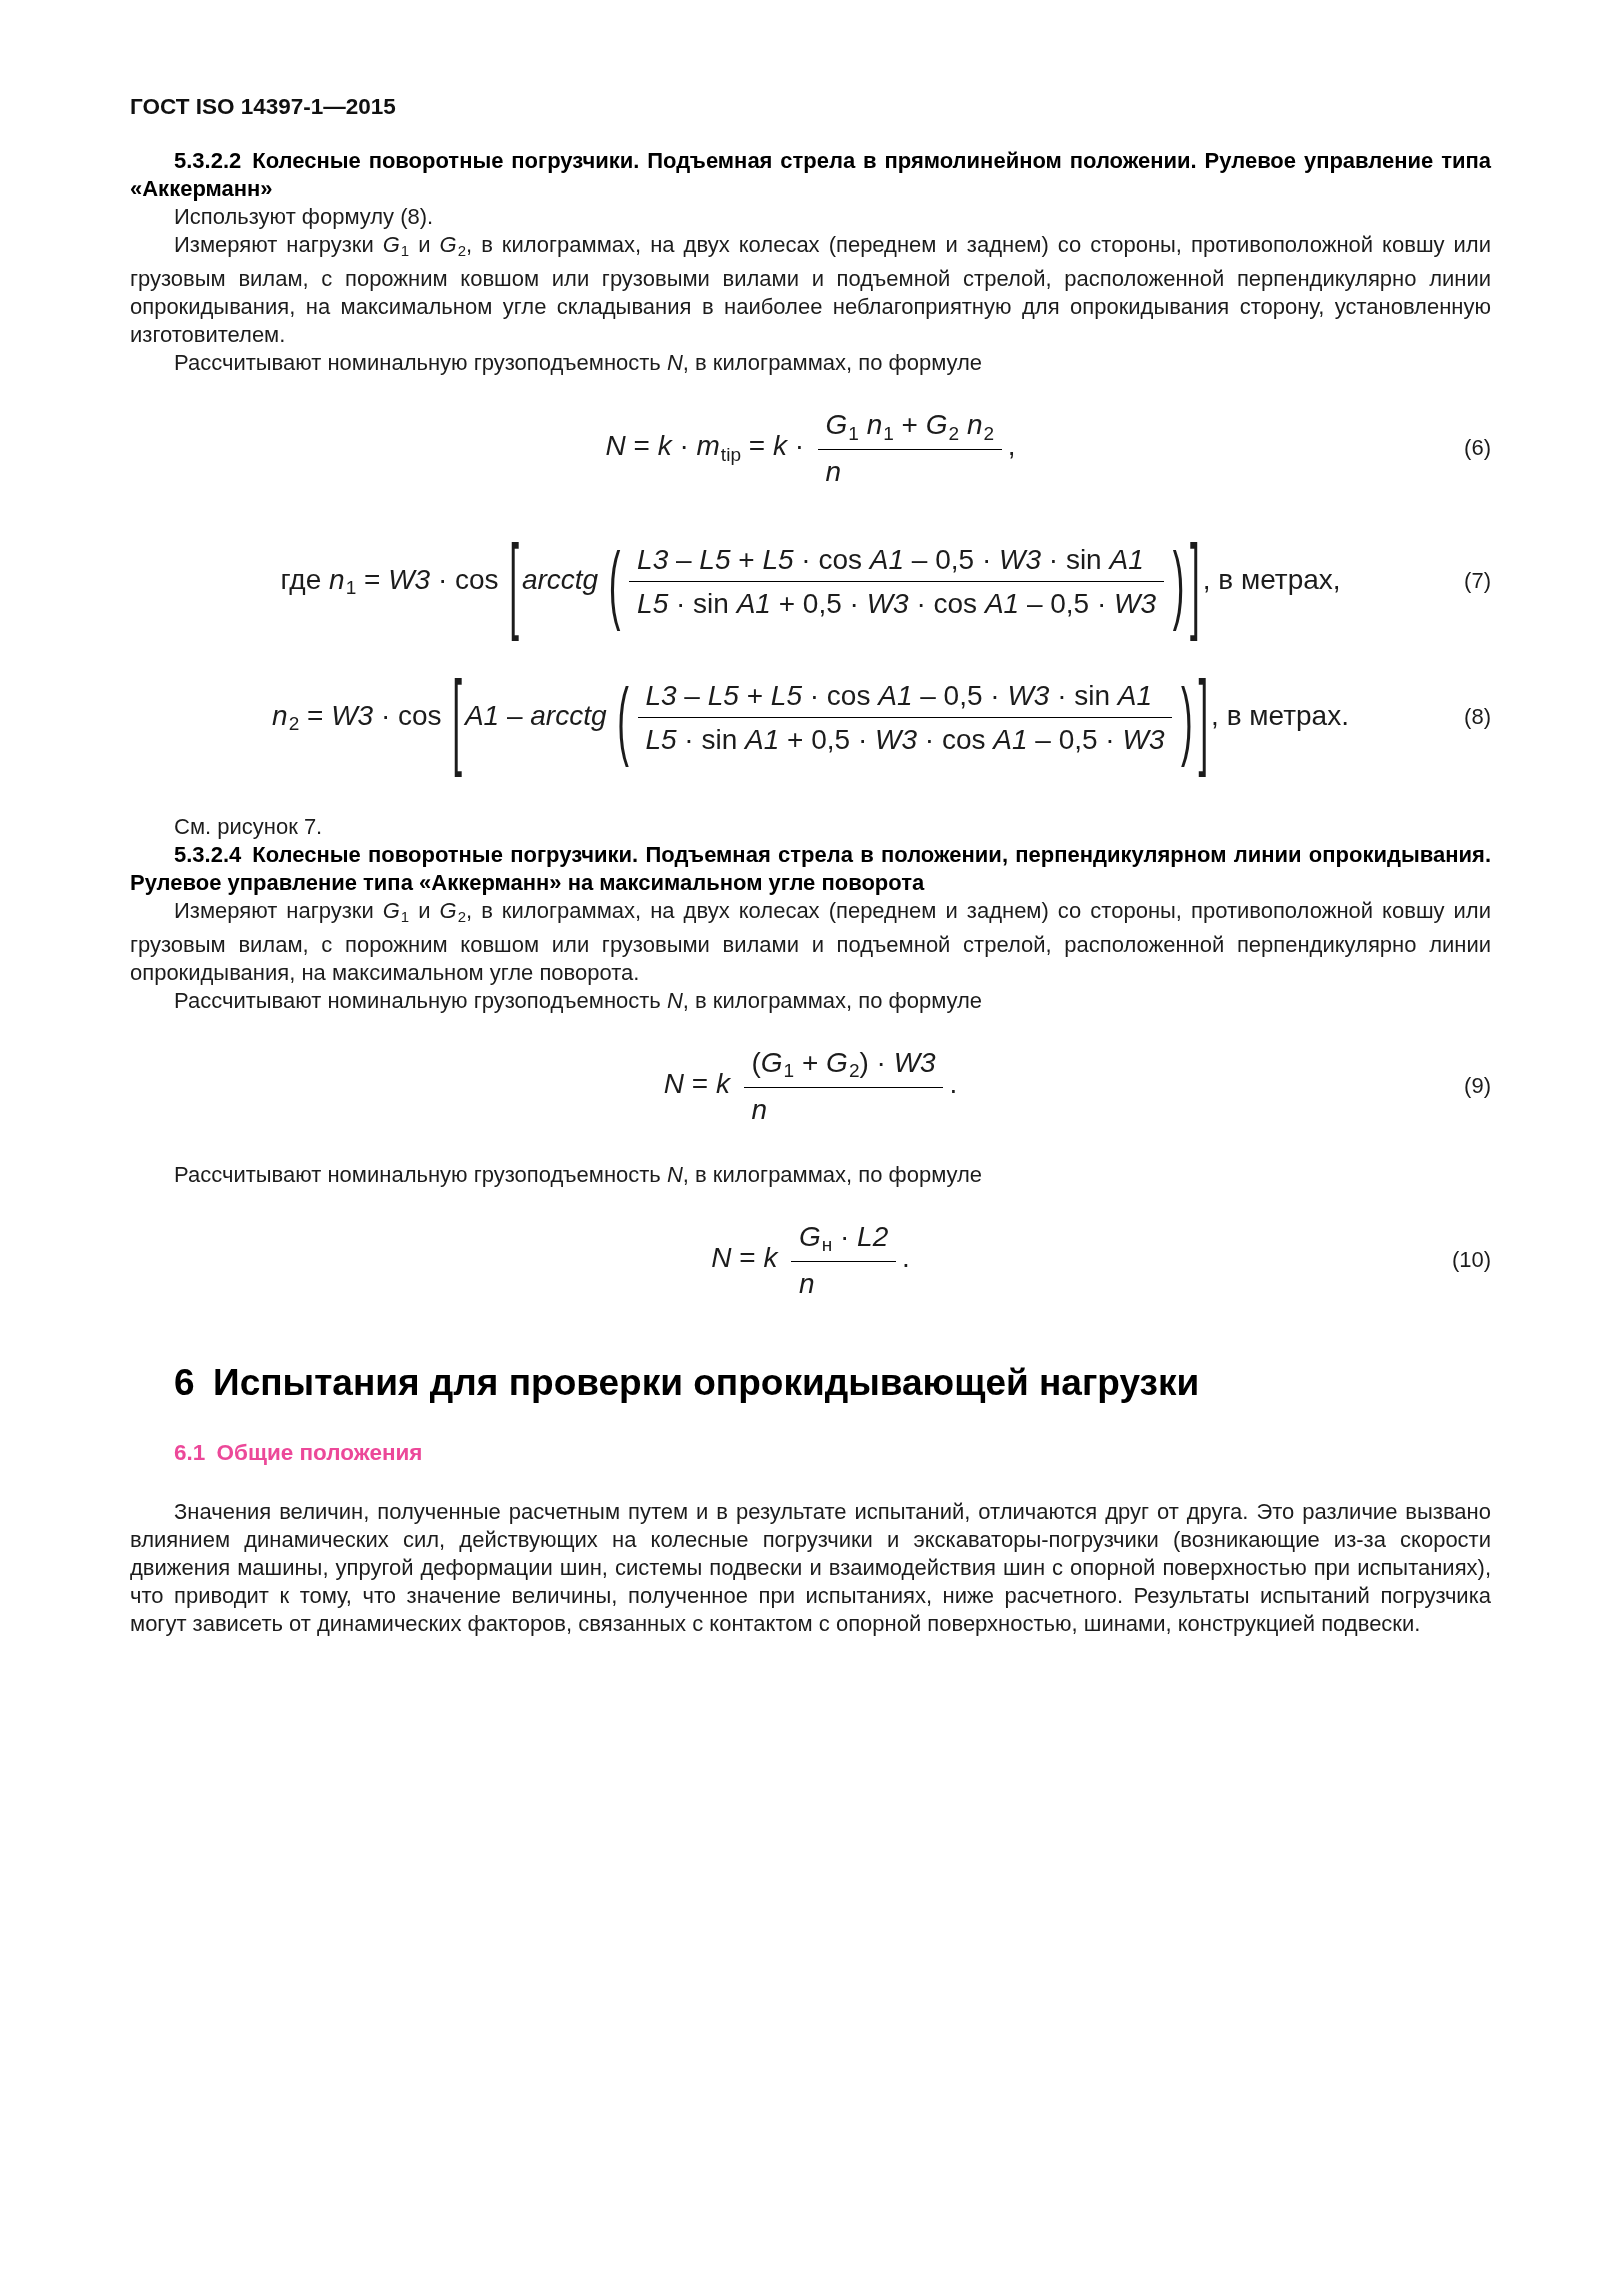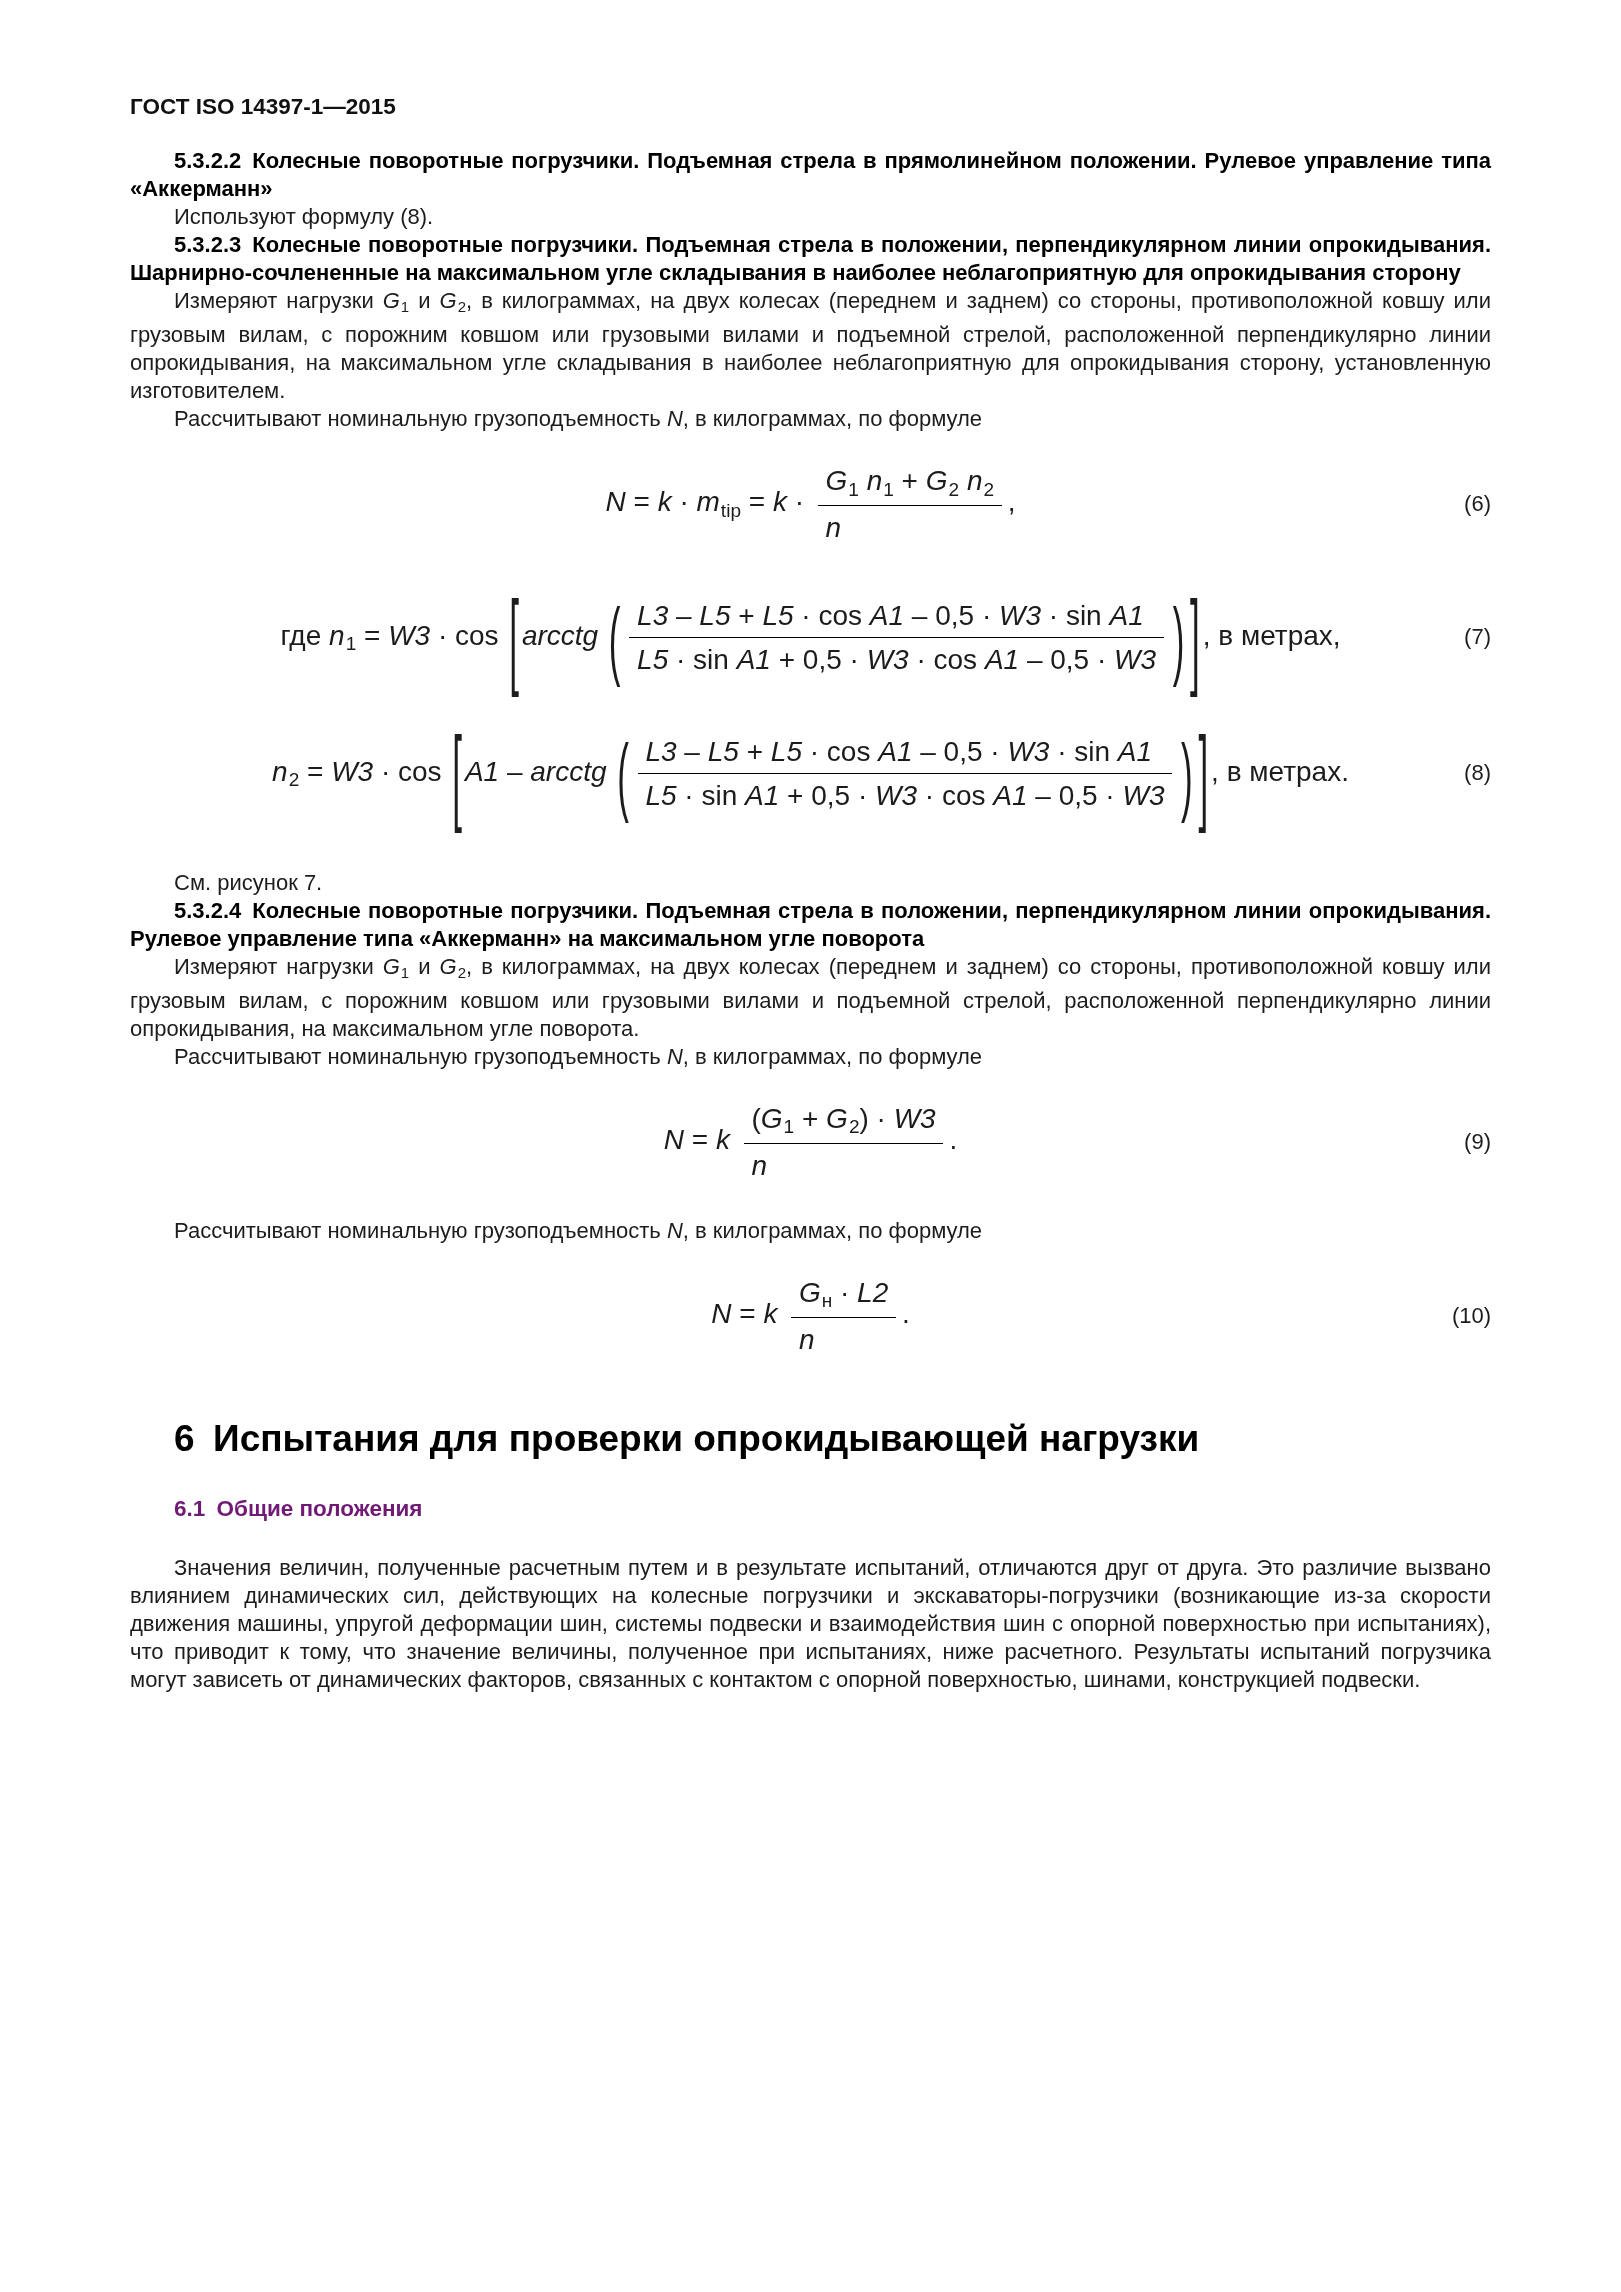--- a/index.html
+++ b/index.html
@@ -27,21 +27,21 @@
     font-size:22px; line-height:28px; font-weight:bold;
     text-align:justify; text-indent:44px; color:#000;
   }
   .h-section {
     font-size:37px; line-height:35px; font-weight:bold;
     text-indent:44px; color:#000;
     margin:63px 0 39px;
   }
   .h-sub {
     font-size:22.5px; line-height:28px; font-weight:bold;
-    text-indent:44px; color:#701a75;
+    text-indent:44px; color:#ec4899;
     margin:0 0 31px;
   }
   .mt-sm { margin-top:5.9px; }
   
   .formula-row {
     position:relative; text-align:center; line-height:28px;
   }
   .f-med { margin:29px 0 33px; }
   .f-big { margin:51px 0 55px; }
   .formula { display:inline-block; font-size:28px; white-space:nowrap; }
@@ -84,21 +84,20 @@
 
 <div class="page">
 
   <div class="doc-header">ГОСТ ISO 14397-1—2015</div>
 
   <div class="content">
 
     <p class="h-bold">5.3.2.2 Колесные поворотные погрузчики. Подъемная стрела в прямолинейном положении. Рулевое управление типа «Аккерманн»</p>
     <p class="body-par">Используют формулу (8).</p>
 
-    <p class="h-bold">5.3.2.3 Колесные поворотные погрузчики. Подъемная стрела в положении, перпендикулярном линии опрокидывания. Шарнирно-сочлененные на максимальном угле складывания в наиболее неблагоприятную для опрокидывания сторону</p>
     <p class="body-par"><span class="tk-r">Измеряют нагрузки </span><span class="tk-v">G</span><span class="tk-sub">1</span><span class="tk-r"> и </span><span class="tk-v">G</span><span class="tk-sub">2</span><span class="tk-r">, в килограммах, на двух колесах (переднем и заднем) со стороны, противоположной ковшу или грузовым вилам, с порожним ковшом или грузовыми вилами и подъемной стрелой, расположенной перпендикулярно линии опрокидывания, на максимальном угле складывания в наиболее неблагоприятную для опрокидывания сторону, установленную изготовителем.</span></p>
     <p class="body-par"><span class="tk-r">Рассчитывают номинальную грузоподъемность </span><span class="tk-v">N</span><span class="tk-r">, в килограммах, по формуле</span></p>
 
     <div class="formula-row f-med">
       <span class="formula"><span class="tk-v">N</span><span class="tk-r"> = </span><span class="tk-v">k</span><span class="tk-r"> · </span><span class="tk-v">m</span><span class="tk-sub">tip</span><span class="tk-r"> = </span><span class="tk-v">k</span><span class="tk-r"> · </span><span class="frac"><span class="num"><span class="tk-v">G</span><span class="tk-sub">1</span><span class="tk-r"> </span><span class="tk-v">n</span><span class="tk-sub">1</span><span class="tk-r"> + </span><span class="tk-v">G</span><span class="tk-sub">2</span><span class="tk-r"> </span><span class="tk-v">n</span><span class="tk-sub">2</span></span><span class="den"><span class="tk-v">n</span></span></span><span class="tk-r">,</span></span>
       <span class="eq-num">(6)</span>
     </div>
 
     <div class="formula-row f-big">
       <span class="formula"><span class="tk-r">где </span><span class="tk-v">n</span><span class="tk-sub">1</span><span class="tk-r"> = </span><span class="tk-v">W3</span><span class="tk-r"> · cos </span><span class="tk-big b-sq">[</span><span class="tk-v">arcctg</span><span class="tk-r"> </span><span class="tk-big b-par">(</span><span class="frac"><span class="num"><span class="tk-v">L3</span><span class="tk-r"> – </span><span class="tk-v">L5</span><span class="tk-r"> + </span><span class="tk-v">L5</span><span class="tk-r"> · cos </span><span class="tk-v">A1</span><span class="tk-r"> – 0,5 · </span><span class="tk-v">W3</span><span class="tk-r"> · sin </span><span class="tk-v">A1</span></span><span class="den"><span class="tk-v">L5</span><span class="tk-r"> · sin </span><span class="tk-v">A1</span><span class="tk-r"> + 0,5 · </span><span class="tk-v">W3</span><span class="tk-r"> · cos </span><span class="tk-v">A1</span><span class="tk-r"> – 0,5 · </span><span class="tk-v">W3</span></span></span><span class="tk-big b-par">)</span><span class="tk-big b-sq">]</span><span class="tk-r">, в метрах,</span></span>

